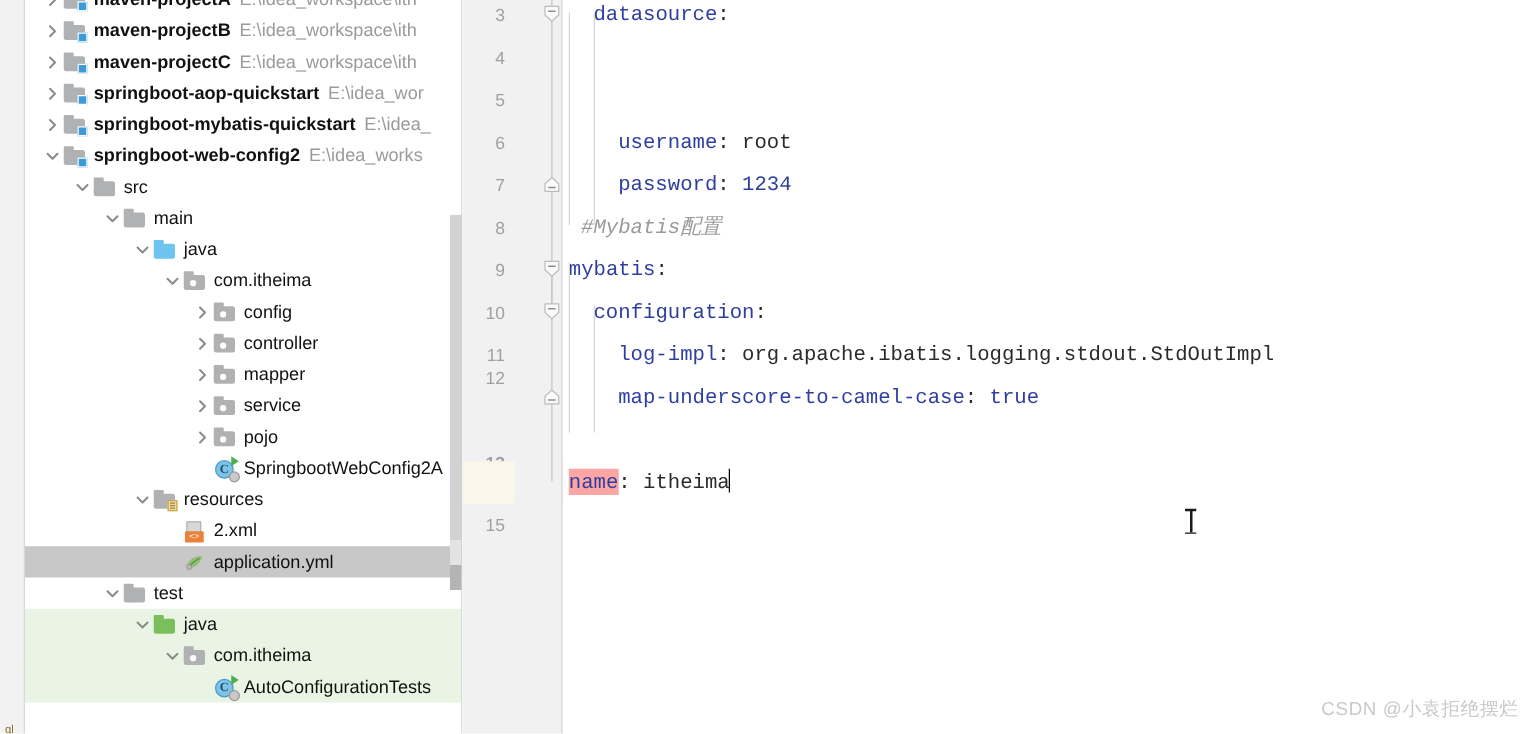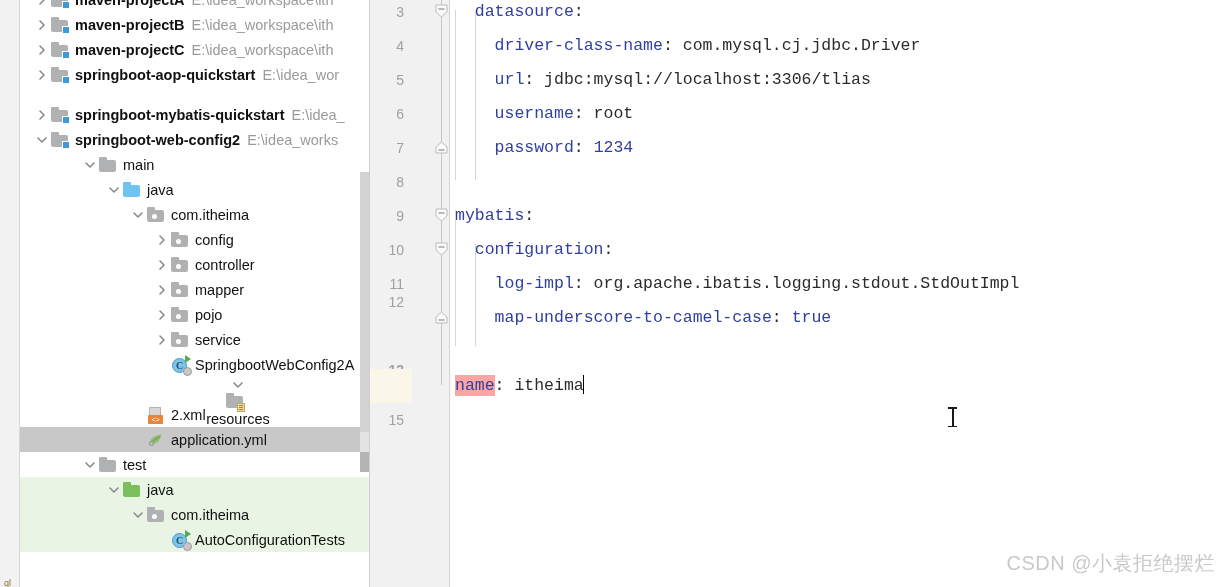--- a/index.html
+++ b/index.html
@@ -338,21 +338,21 @@
   #mouse-ibeam i {
     position: absolute; background: #1a1a1a;
   }
   #mouse-ibeam i.stem { left: 4px; top: 2px; width: 1.5px; height: 18px; }
   #mouse-ibeam i.top  { left: 0px; top: 1px; width: 9px; height: 1.5px; }
   #mouse-ibeam i.bot  { left: 0px; bottom: 1px; width: 9px; height: 1.5px; }
 
   #watermark {
     position: absolute;
     right: 14px; bottom: 10px;
-    font-size: 20px;
+    font-size: 15px;
     color: #c9c9c9;
     font-family: "Liberation Sans", sans-serif;
     letter-spacing: 0.5px;
     white-space: nowrap;
   }
 </style>
 </head>
 <body>
 
 <div id="app">
@@ -419,21 +419,21 @@
           <span class="ticon">
             <span class="ic-module">
               <i class="fld-tab"></i>
               <i class="fld-base"></i>
               <i class="badge-sq"></i>
             </span>
           </span>
           <span class="tlabel">springboot-aop-quickstart</span>
           <span class="tpath">E:\idea_wor</span>
         </div>
-        <div class="trow" style="padding-left: 14px; margin-top: 15px;">
+        <div class="trow" style="padding-left: 14px;">
           <span class="twist">
             <svg width="16" height="16" viewBox="0 0 16 16">
               <path d="M6 4 L10 8 L6 12" fill="none" stroke="#8a8a8a" stroke-width="1.6" stroke-linecap="round" stroke-linejoin="round"></path>
             </svg>
           </span>
           <span class="ticon">
             <span class="ic-module">
               <i class="fld-tab"></i>
               <i class="fld-base"></i>
               <i class="badge-sq"></i>
@@ -450,20 +450,34 @@
           </span>
           <span class="ticon">
             <span class="ic-module">
               <i class="fld-tab"></i>
               <i class="fld-base"></i>
               <i class="badge-sq"></i>
             </span>
           </span>
           <span class="tlabel">springboot-web-config2</span>
           <span class="tpath">E:\idea_works</span>
+        </div>
+        <div class="trow" style="padding-left: 38px;">
+          <span class="twist">
+            <svg width="16" height="16" viewBox="0 0 16 16">
+              <path d="M4 6 L8 10 L12 6" fill="none" stroke="#8a8a8a" stroke-width="1.6" stroke-linecap="round" stroke-linejoin="round"></path>
+            </svg>
+          </span>
+          <span class="ticon">
+            <span class="ic-folder">
+              <i class="fld-tab"></i>
+              <i class="fld-base"></i>
+            </span>
+          </span>
+          <span class="tlabel plain">src</span>
         </div>
         <div class="trow" style="padding-left: 62px;">
           <span class="twist">
             <svg width="16" height="16" viewBox="0 0 16 16">
               <path d="M4 6 L8 10 L12 6" fill="none" stroke="#8a8a8a" stroke-width="1.6" stroke-linecap="round" stroke-linejoin="round"></path>
             </svg>
           </span>
           <span class="ticon">
             <span class="ic-folder">
               <i class="fld-tab"></i>
@@ -552,49 +566,49 @@
               <path d="M6 4 L10 8 L6 12" fill="none" stroke="#8a8a8a" stroke-width="1.6" stroke-linecap="round" stroke-linejoin="round"></path>
             </svg>
           </span>
           <span class="ticon">
             <span class="ic-pkg">
               <i class="fld-tab"></i>
               <i class="fld-base"></i>
               <i class="pkg-dot"></i>
             </span>
           </span>
+          <span class="tlabel plain">service</span>
+        </div>
+        <div class="trow" style="padding-left: 134px;">
+          <span class="twist">
+            <svg width="16" height="16" viewBox="0 0 16 16">
+              <path d="M6 4 L10 8 L6 12" fill="none" stroke="#8a8a8a" stroke-width="1.6" stroke-linecap="round" stroke-linejoin="round"></path>
+            </svg>
+          </span>
+          <span class="ticon">
+            <span class="ic-pkg">
+              <i class="fld-tab"></i>
+              <i class="fld-base"></i>
+              <i class="pkg-dot"></i>
+            </span>
+          </span>
           <span class="tlabel plain">pojo</span>
-        </div>
-        <div class="trow" style="padding-left: 134px;">
-          <span class="twist">
-            <svg width="16" height="16" viewBox="0 0 16 16">
-              <path d="M6 4 L10 8 L6 12" fill="none" stroke="#8a8a8a" stroke-width="1.6" stroke-linecap="round" stroke-linejoin="round"></path>
-            </svg>
-          </span>
-          <span class="ticon">
-            <span class="ic-pkg">
-              <i class="fld-tab"></i>
-              <i class="fld-base"></i>
-              <i class="pkg-dot"></i>
-            </span>
-          </span>
-          <span class="tlabel plain">service</span>
         </div>
         <div class="trow" style="padding-left: 134px;">
           <span class="twist"></span>
           <span class="ticon">
             <span class="ic-class">
               <span>C</span>
             </span>
             <span class="ic-class-run"></span>
             <span class="ic-class-gear"></span>
           </span>
           <span class="tlabel plain">SpringbootWebConfig2A</span>
         </div>
-        <div class="trow" style="padding-left: 86px; flex-direction: column;">
+        <div class="trow" style="padding-left: 86px;">
           <span class="twist">
             <svg width="16" height="16" viewBox="0 0 16 16">
               <path d="M4 6 L8 10 L12 6" fill="none" stroke="#8a8a8a" stroke-width="1.6" stroke-linecap="round" stroke-linejoin="round"></path>
             </svg>
           </span>
           <span class="ticon">
             <span class="ic-res">
               <i class="fld-tab"></i>
               <i class="fld-base"></i>
               <span class="badge-lines">
@@ -735,24 +749,23 @@
         </div>
         <div class="fold-marker" style="top: 310px;">
           <svg width="15" height="15" viewBox="0 0 15 15">
             <path d="M7.5 2 L13 7 V13 H2 V7 Z" fill="#fafafa" stroke="#bcbcbc" stroke-width="1"></path>
             <path d="M4.5 10 H10.5" stroke="#8e8e8e" stroke-width="1.2"></path>
           </svg>
         </div>
       </div>
     <div id="code-area">
         <div class="codeline" style="top: -5px; left: 23.8px;"><span class="kw">datasource</span><span class="val">:</span></div>
-        <div class="codeline" style="top: 29px; left: 43.6px;"><span class="kw">driver-class-name</span><span class="val">: com.mysql.cj.jdbc.Driver</span></div>
-        <div class="codeline" style="top: 63px; left: 43.6px;"><span class="kw">url</span><span class="val">: jdbc:mysql://localhost:3306/tlias</span></div>
         <div class="codeline" style="top: 97px; left: 43.6px;"><span class="kw">username</span><span class="val">: root</span></div>
         <div class="codeline" style="top: 131px; left: 43.6px;"><span class="kw">password</span><span class="val">: </span><span class="num">1234</span></div>
+        <div class="codeline" style="top: 165px; left: 13.9px;"><span class="cmt">#Mybatis配置</span></div>
         <div class="codeline" style="top: 199px; left: 4px;"><span class="kw">mybatis</span><span class="val">:</span></div>
         <div class="codeline" style="top: 267px; left: 43.6px;"><span class="kw">log-impl</span><span class="val">: org.apache.ibatis.logging.stdout.StdOutImpl</span></div>
         <div class="codeline" style="top: 233px; left: 23.8px;"><span class="kw">configuration</span><span class="val">:</span></div>
         <div class="codeline" style="top: 301px; left: 43.6px;"><span class="kw">map-underscore-to-camel-case</span><span class="val">: </span><span class="bool">true</span></div>
         <div class="codeline" style="top: 335px; left: 4px;"></div>
         <div class="codeline" style="top: 369px; left: 4px;"><span class="kw tok-hl">name</span><span class="val">: itheima</span><span id="caret"></span></div>
         <div class="codeline" style="top: 403px; left: 4px;"></div>
         <div class="indent-guide" style="left: 4px; top: 10px; height: 170px;"></div>
         <div class="indent-guide" style="left: 24px; top: 10px; height: 170px;"></div>
         <div class="indent-guide" style="left: 4px; top: 210px; height: 136px;"></div>

